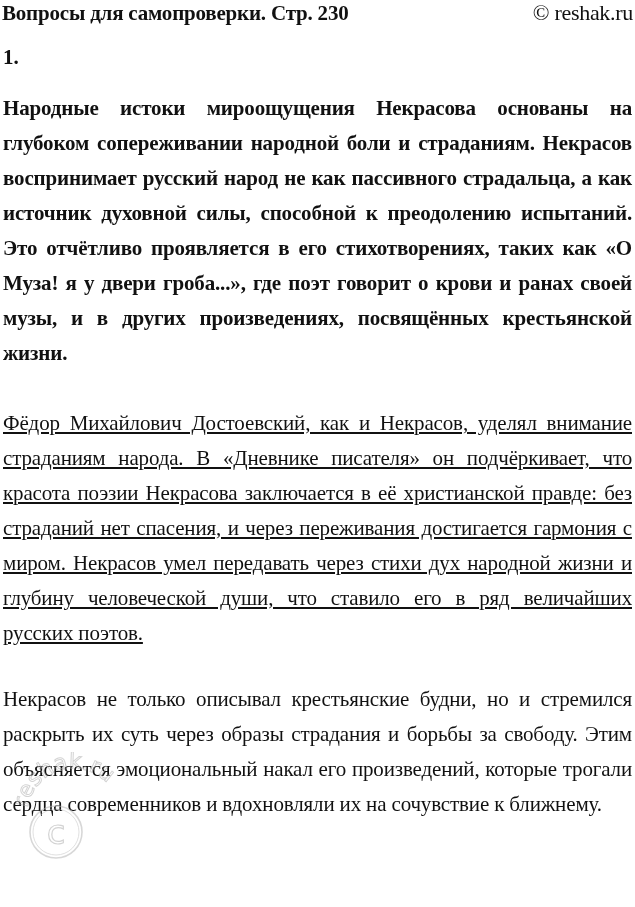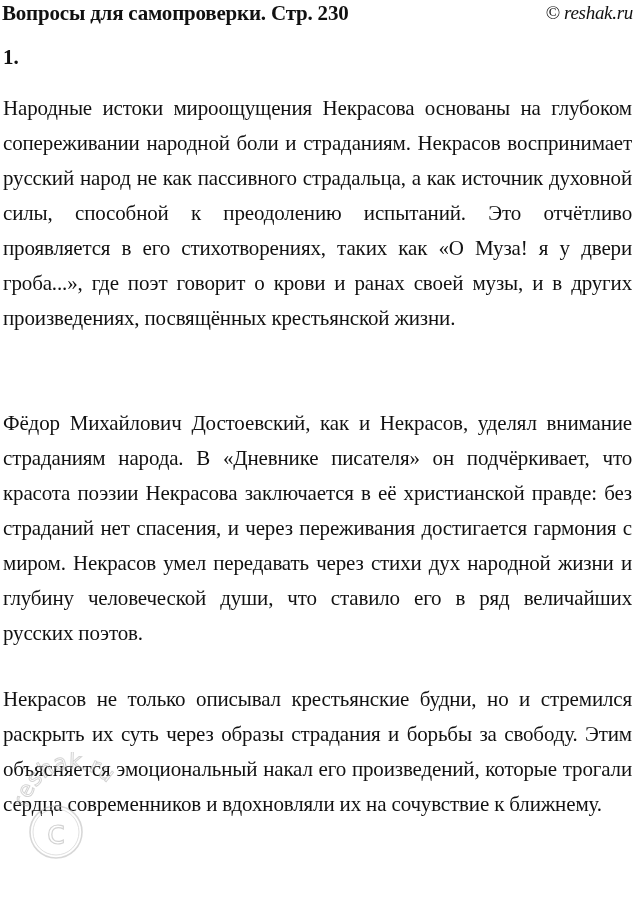--- a/index.html
+++ b/index.html
@@ -25,45 +25,44 @@
       justify-content: space-between;
       align-items: flex-end;
     }
     .header-title {
       font-weight: bold;
       font-size: 21px;
       line-height: 22px;
       letter-spacing: -0.2px;
     }
     .header-copy {
-      font-size: 19px;
+      font-size: 22px;
       line-height: 22px;
       letter-spacing: -0.3px;
-      font-style: italic;
     }
     .number {
       position: absolute;
       left: 3px;
       top: 46px;
       font-weight: bold;
       font-size: 21px;
       line-height: 22px;
     }
     .para {
       position: absolute;
       left: 3px;
       width: 629px;
       font-size: 21px;
       line-height: 35px;
       text-align: justify;
       letter-spacing: -0.15px;
       margin: 0;
     }
-    .p1 { top: 91px; }
-    .p2 { top: 406px; }
+    .p1 { top: 91px; font-weight: bold; }
+    .p2 { top: 406px; text-decoration: underline; }
     .p3 { top: 682px; }
     .watermark {
       position: absolute;
       left: 10px;
       top: 752px;
       width: 120px;
       height: 120px;
       pointer-events: none;
       opacity: 0.55;
     }

